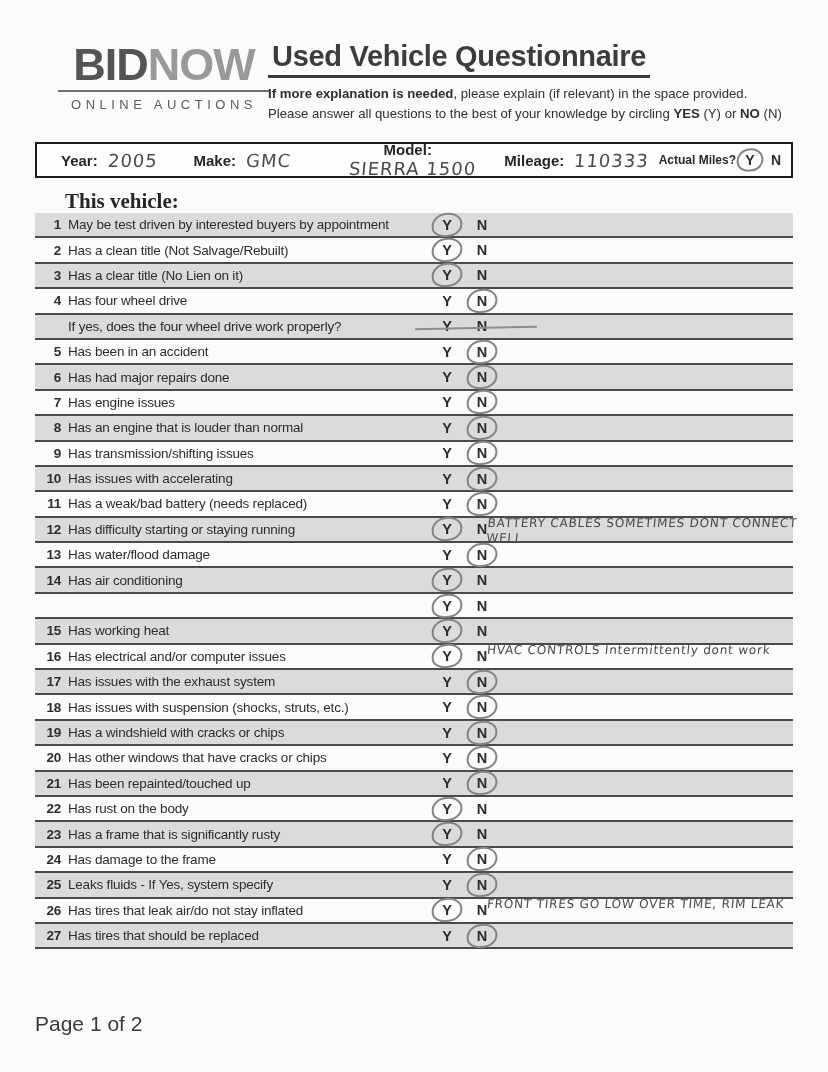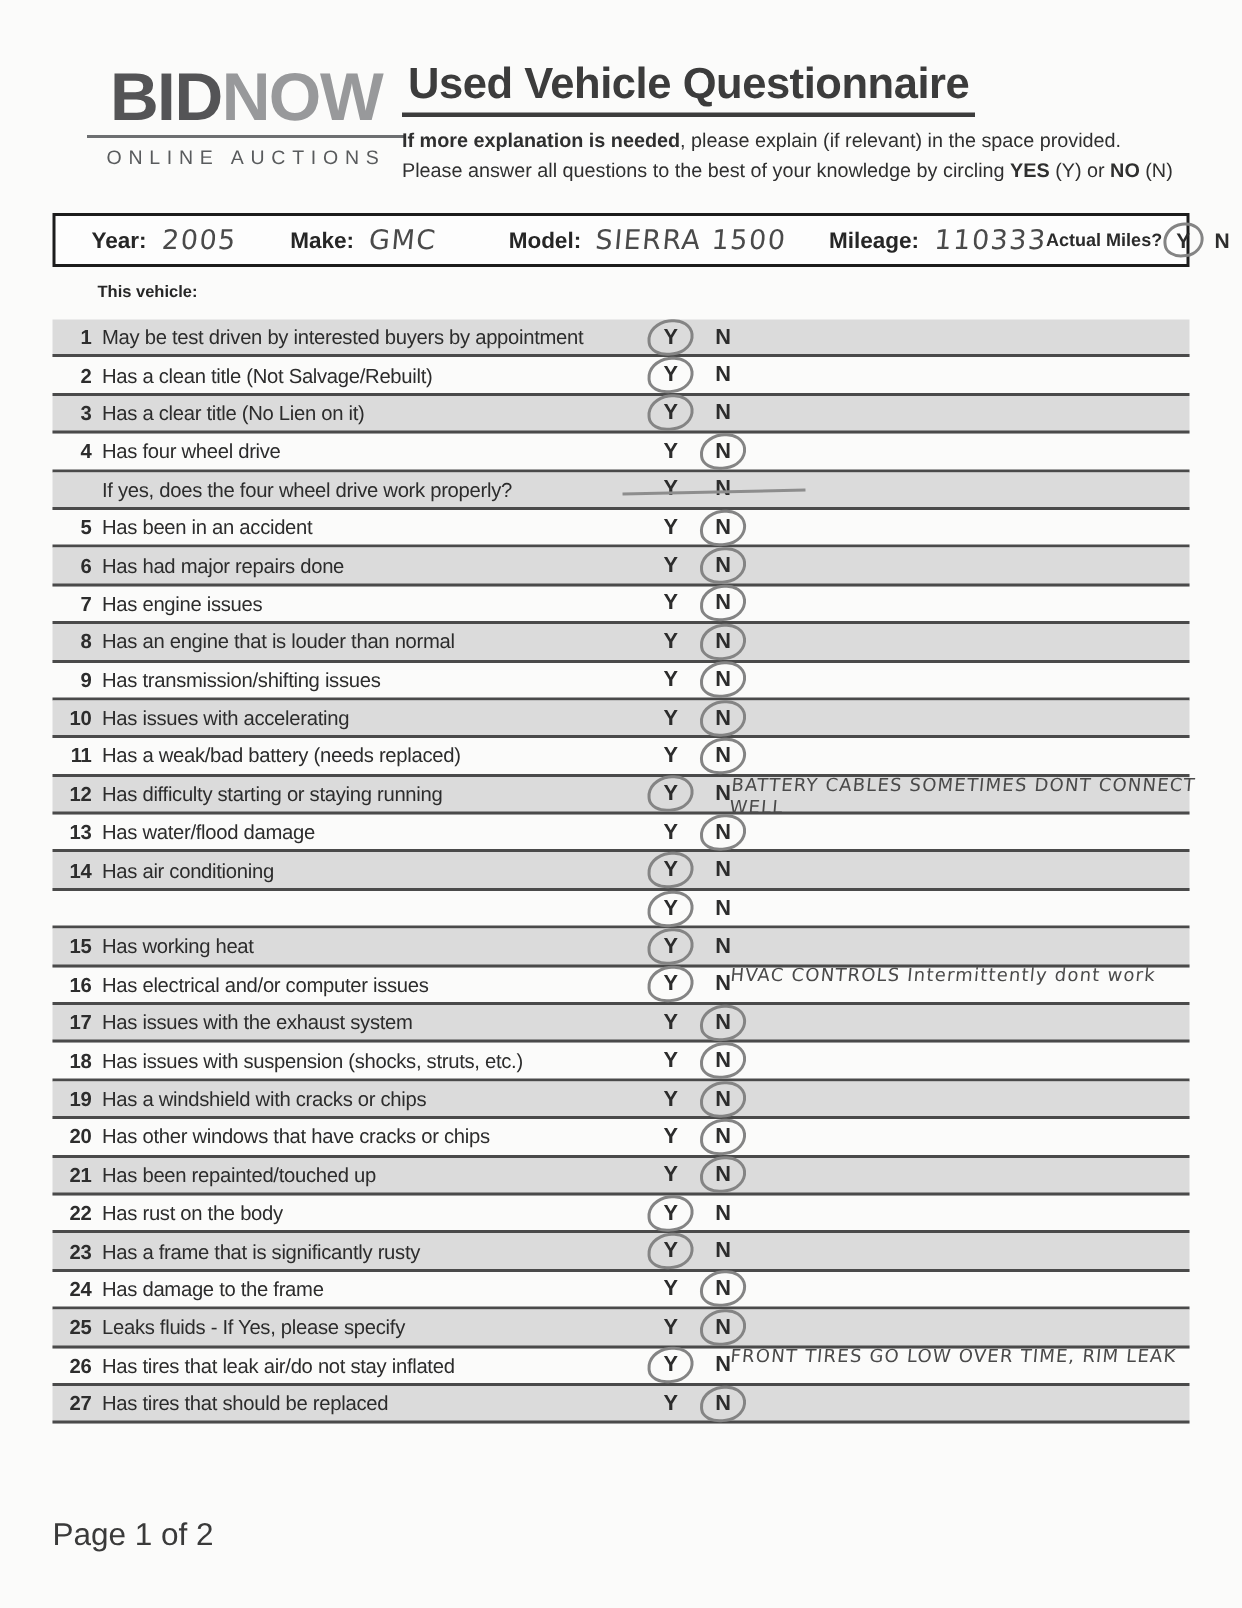--- a/index.html
+++ b/index.html
@@ -30,21 +30,21 @@
   .instr { font-size:13.2px; color:#2f2f2f; line-height:1.5; white-space:nowrap; }
 
   
   .vehicle-box {
     position:absolute; left:35px; top:142px; width:758px; height:36px;
     border:2.5px solid #1c1c1c; background:#fdfdfd;
     display:flex; align-items:center; padding:0 3px 0 24px; font-size:15px;
   }
   .vgroup { display:flex; align-items:center; white-space:nowrap; }
   .vlabel { font-weight:700; color:#262626; }
-  .g-make { margin-left:36px; } .g-model { margin-left:48px; }
+  .g-make { margin-left:36px; } .g-model { margin-left:48px;flex-direction:column; }
   .g-mileage { margin-left:28px; } .g-actual { margin-left:auto; font-size:12px; }
   .vvalue { margin-left:10px; font-size:18px; }
   .actual-label { color:#2a2a2a; }
   .vyn { position:relative; display:inline-block; width:24px; text-align:center;
          font-weight:700; font-size:14px; margin-left:2px; }
 
   
   .hand {
     font-family:"DejaVu Sans", sans-serif;
     color:#4a4a4a;
@@ -57,21 +57,21 @@
   .circled::after {
     content:""; position:absolute; left:50%; top:50%;
     width:27px; height:20px;
     border:2px solid #848484;
     border-radius:55% 48% 52% 50% / 60% 52% 58% 45%;
     transform:translate(-50%,-50%) rotate(-6deg);
   }
   .vyn.circled::after { width:23px; height:19px; }
 
   
-  .this-vehicle { position:absolute; left:65px; top:189px; font-size:11px; font-weight:700; color:#262626; }
+  .this-vehicle { position:absolute; left:65px; top:189px; font-size:21px; font-weight:700; color:#262626;font-family:Liberation Serif, serif; }
   .qlist { position:absolute; left:35px; top:213px; width:758px; }
   .qrow {
     position:relative; height:25.4px;
     border-bottom:2px solid #4a4a4a;
     display:flex; align-items:center;
     padding-left:8px; font-size:13.5px; letter-spacing:-0.2px;
   }
   .qrow.shaded { background:#dbdbdb; }
   .qnum { width:18px; text-align:right; font-weight:700; flex:0 0 auto; }
   .qtext { margin-left:7px; white-space:nowrap; color:#2c2c2c; }
@@ -341,21 +341,21 @@
       <div class="qrow">
         <span class="qnum">24</span>
         <span class="qtext">Has damage to the frame</span>
         <span class="yn-wrap">
           <span class="yn y">Y</span>
           <span class="yn n circled">N</span>
         </span>
       </div>
       <div class="qrow shaded">
         <span class="qnum">25</span>
-        <span class="qtext">Leaks fluids - If Yes, please specify</span>
+        <span class="qtext">Leaks fluids - If Yes, system specify</span>
         <span class="yn-wrap">
           <span class="yn y">Y</span>
           <span class="yn n circled">N</span>
         </span>
       </div>
       <div class="qrow">
         <span class="qnum">26</span>
         <span class="qtext">Has tires that leak air/do not stay inflated</span>
         <span class="yn-wrap">
           <span class="yn y circled">Y</span>

